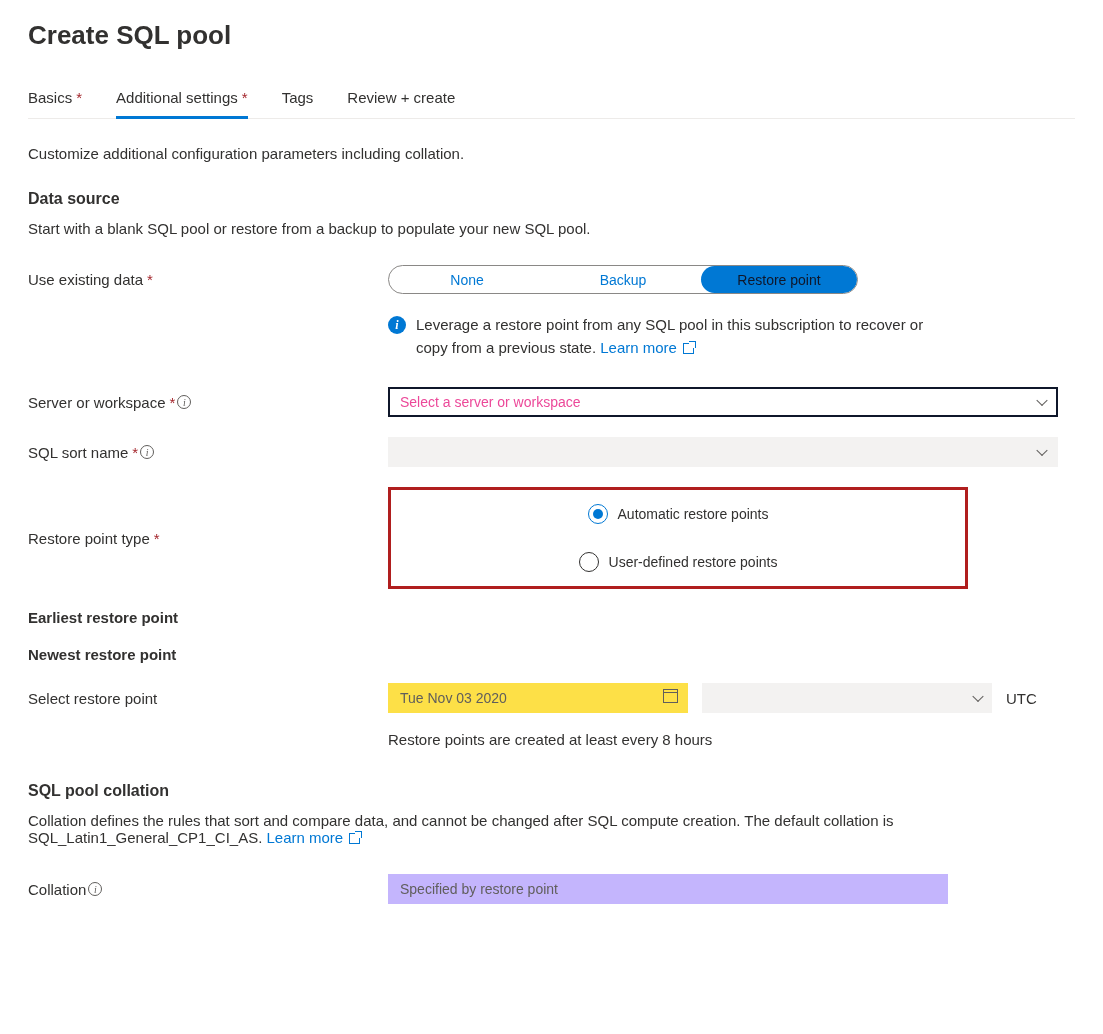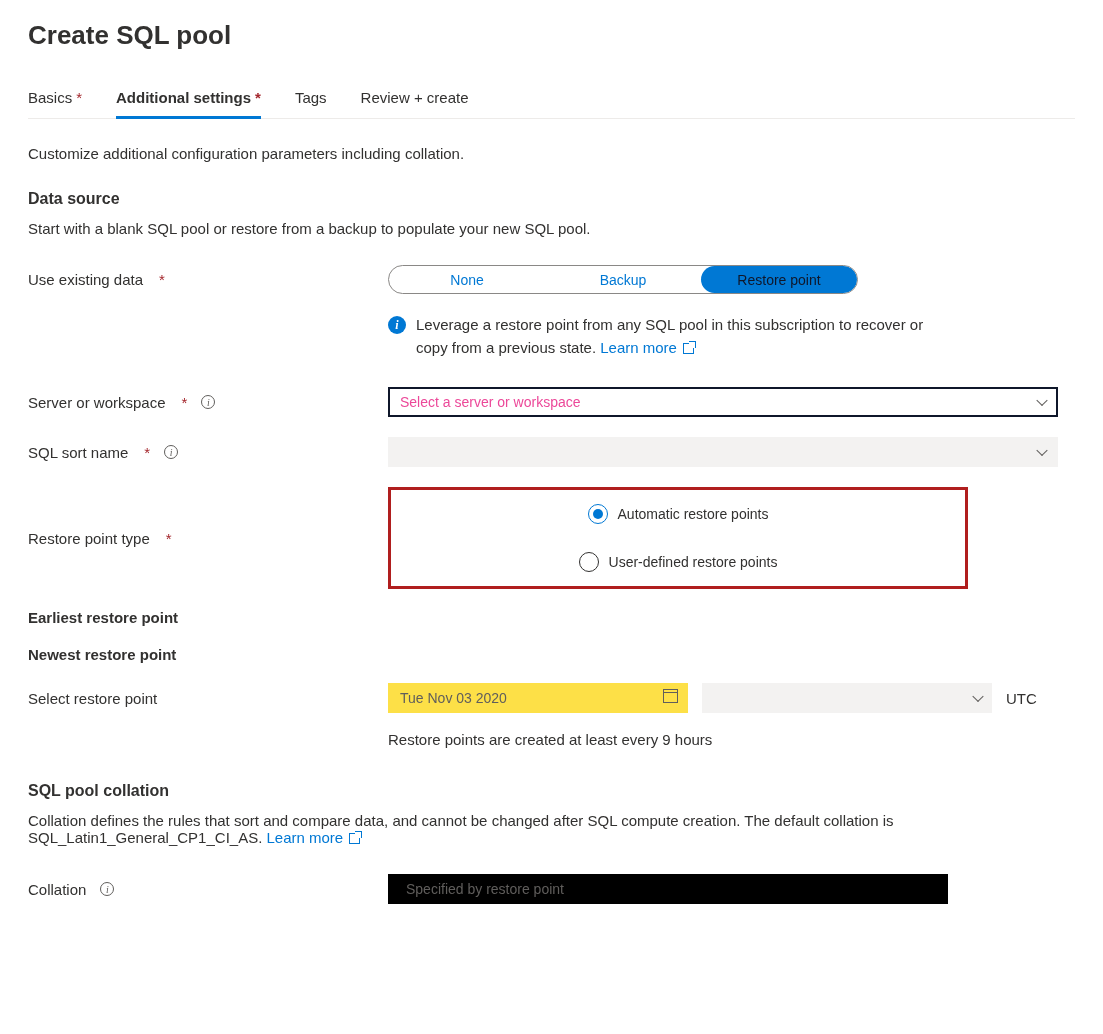--- a/index.html
+++ b/index.html
@@ -24,21 +24,21 @@
   }
   .tab {
     padding: 0 0 10px 0;
     font-size: 15px;
     color: #323130;
     cursor: pointer;
     position: relative;
     text-align: center;
   }
   .tab.active {
-    font-weight: 700;
+    font-weight: 400;
     border-bottom: 3px solid #0078d4;
     margin-bottom: -1px;
   }
   .req { color: #a4262c; margin-left: 4px; }
   .description {
     font-size: 15px;
     margin-bottom: 28px;
     color: #323130;
   }
   .section-heading {
@@ -51,21 +51,21 @@
     display: flex;
     align-items: center;
     margin-bottom: 20px;
   }
   .form-label {
     width: 360px;
     flex-shrink: 0;
     font-size: 15px;
     display: flex;
     align-items: center;
-    gap: 12px;
+    gap: 0;
   }
   .form-control { flex: 1; }
   .info-icon {
     display: inline-flex;
     width: 14px; height: 14px;
     border: 1px solid #605e5c;
     border-radius: 50%;
     align-items: center; justify-content: center;
     font-size: 10px;
     font-style: italic;
@@ -218,23 +218,23 @@
     height: 30px;
     background: #f3f2f1;
     position: relative;
     cursor: pointer;
   }
   .tz-label { margin-left: 14px; font-size: 15px; }
   .note { margin-left: 360px; font-size: 15px; margin-bottom: 34px; }
   .collation-input {
     width: 560px;
     height: 30px;
-    background: #000000;
+    background: #c4b5fd;
     border: none;
-    padding: 4px 18px;
+    padding: 4px 12px;
     font-size: 14px;
     color: #605e5c;
     display: flex;
     align-items: center;
   }
   .restore-row { display: flex; align-items: center; margin-bottom: 18px; }
 </style>
 </head>
 <body>
 
@@ -327,21 +327,21 @@
     <span>Tue Nov 03 2020</span>
     <span class="cal-icon"></span>
   </div>
   <div style="width:14px;"></div>
   <div class="tz-select">
     <span class="chevron"></span>
   </div>
   <span class="tz-label">UTC</span>
 </div>
 
-<p class="note">Restore points are created at least every 9 hours</p>
+<p class="note">Restore points are created at least every 8 hours</p>
 
 <h2 class="section-heading">SQL pool collation</h2>
 <p class="description">
   <span>Collation defines the rules that sort and compare data, and cannot be changed after SQL compute creation. The default collation is SQL_Latin1_General_CP1_CI_AS. </span><span class="link"><span>Learn more</span> <span class="ext-icon"></span></span>
 </p>
 
 <div class="form-row">
   <div class="form-label">
     <span>Collation</span>
     <span class="info-icon">i</span>

